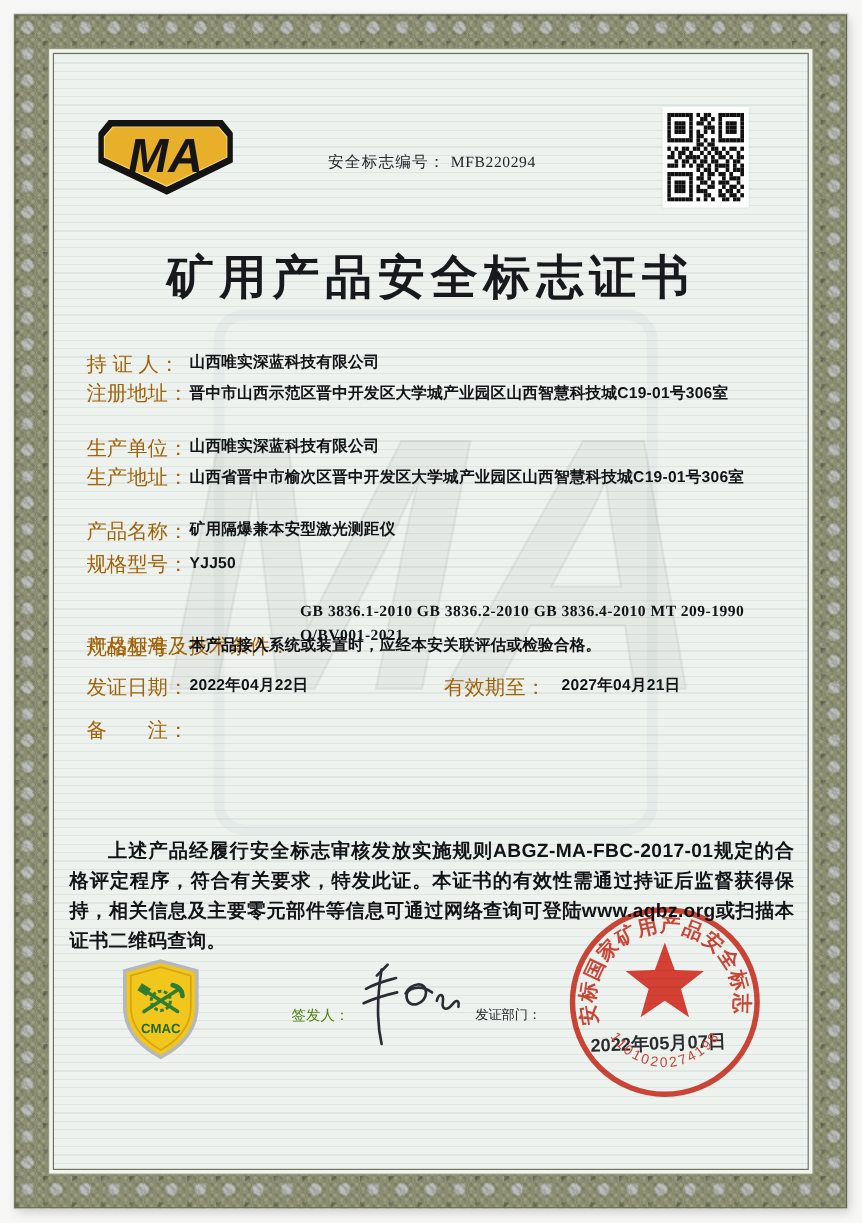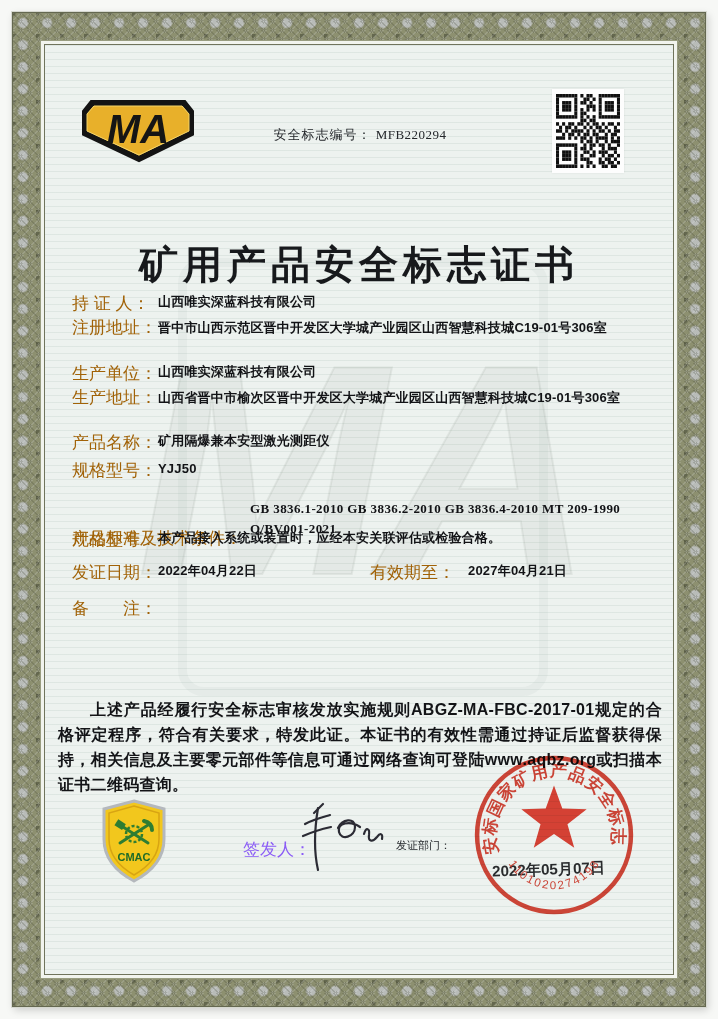--- a/index.html
+++ b/index.html
@@ -50,21 +50,21 @@
     position:absolute;left:160px;top:126px;width:400px;text-align:center;
     font-family:"Liberation Serif", serif;font-size:13px;color:#23262a;letter-spacing:1px;
   }
   .cert-line .num{font-family:"Liberation Serif", serif;letter-spacing:.5px;}
   .qr-wrap{position:absolute;left:552px;top:89px;width:72px;height:84px;background:#fdfdfd;box-shadow:0 0 2px rgba(0,0,0,.08);}
   .qr-wrap svg{position:absolute;left:4px;top:5px;}
   
   .title{
     position:absolute;left:0;right:0;top:204px;text-align:center;
     font-family:"Liberation Serif", serif;font-weight:900;
-    font-size:39px;color:#17191c;letter-spacing:5px;margin-top:34px;
+    font-size:39px;color:#17191c;letter-spacing:5px;
   }
   
   .row{position:absolute;left:72px;right:52px;display:flex;align-items:flex-start;}
   .row.center{align-items:center;}
   .lbl{
     flex:none;width:86px;
     font-family:Liberation Sans, sans-serif;font-size:17px;color:#a16207;
   }
   .lbl.wide{width:178px;margin-top:40px;}
   .val{
@@ -77,21 +77,21 @@
   .date-val{width:212px;flex:none;}
   .valid-lbl{width:98px;flex:none;}
   
   .decl{
     position:absolute;left:58px;right:56px;top:697px;
     font-weight:bold;font-size:16px;line-height:25px;color:#131417;
     text-indent:2em;text-align:justify;letter-spacing:.3px;
   }
   
   .cmac{position:absolute;left:100px;top:799px;width:68px;height:84px;text-decoration:underline;}
-  .signer-lbl{position:absolute;left:243px;top:838px;font-family:"Liberation Serif", serif;font-size:17px;color:#8b5cf6;}
+  .signer-lbl{position:absolute;left:243px;top:838px;font-family:"Liberation Serif", serif;font-size:12px;color:#4d7c0f;}
   .sig{position:absolute;left:292px;top:798px;width:108px;height:88px;}
   .dept-lbl{position:absolute;left:396px;top:838px;font-family:"Liberation Serif", serif;font-size:11px;color:#26292d;}
   .stamp{position:absolute;left:470px;top:751px;width:168px;height:168px;mix-blend-mode:multiply;opacity:.93;}
 </style>
 </head>
 <body>
 
 <div class="page">
   <div class="frame"></div>
   <div class="panel"></div>

